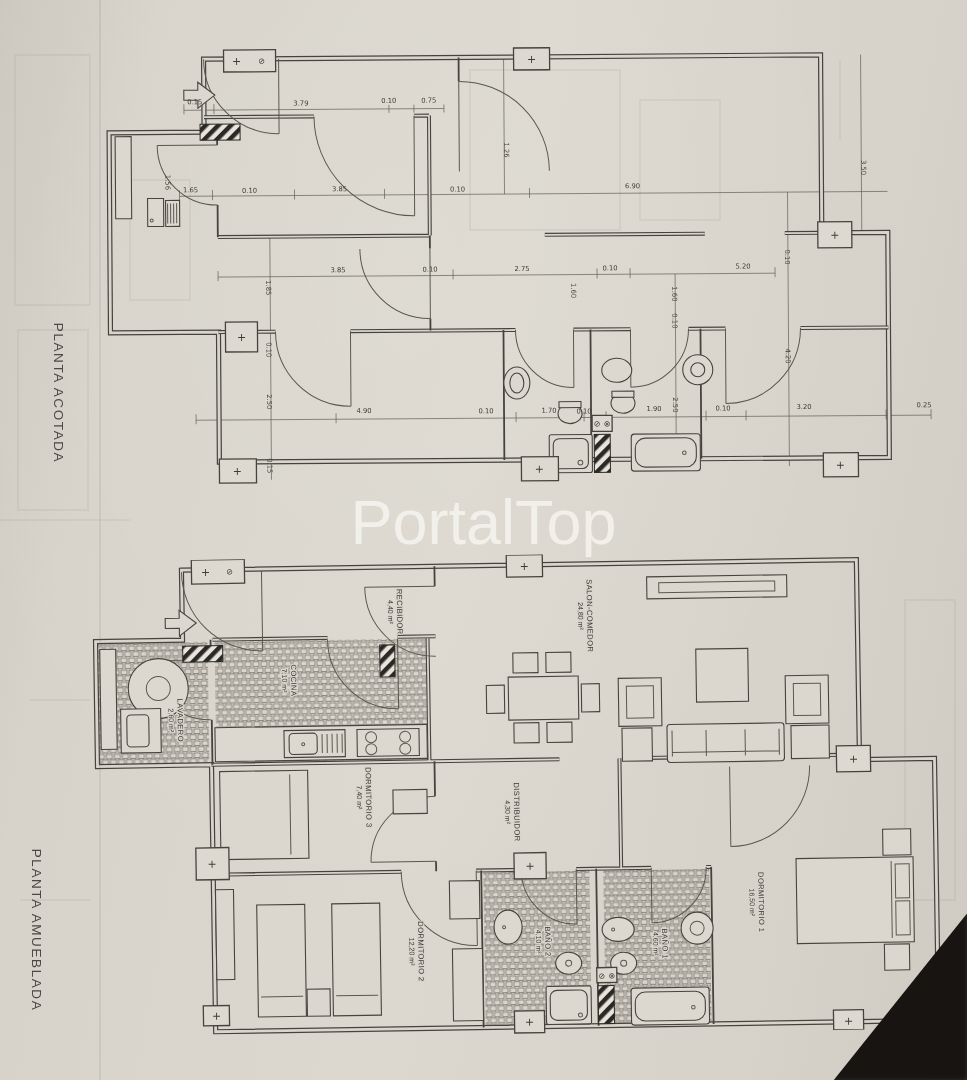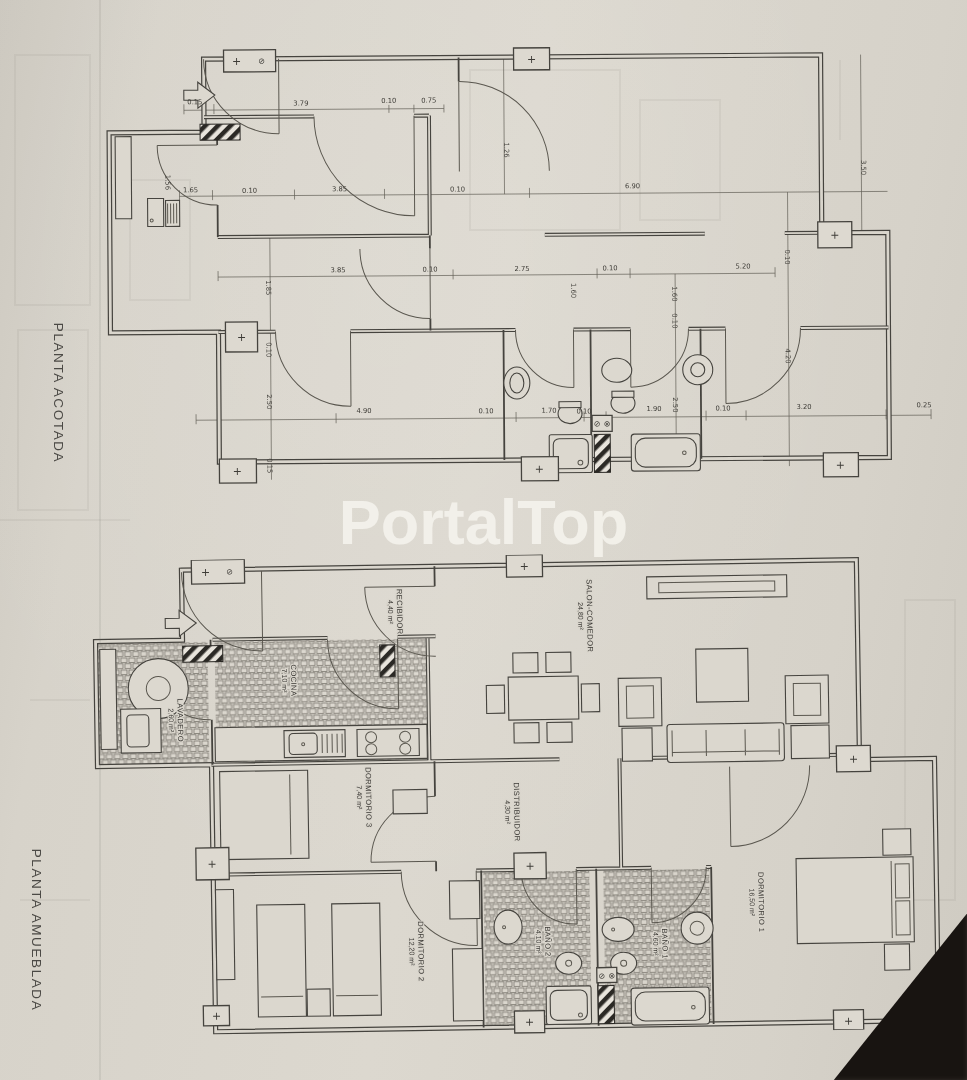--- a/index.html
+++ b/index.html
@@ -13,21 +13,21 @@
     background:rgba(110,105,95,.12);}
   .bleed{position:absolute;left:0;top:0;opacity:.08;}
   .plan-wrap{position:absolute;}
   #wrap-top{left:85px;top:38px;width:860px;height:450px;transform:rotate(-0.4deg);}
   #wrap-bottom{left:90px;top:555px;width:850px;height:480px;transform:rotate(-0.9deg);}
   .side-label{position:absolute;white-space:nowrap;color:#4b4945;
     font-size:13.5px;letter-spacing:1.6px;transform:translate(-50%,-50%) rotate(90deg);}
   #side-top{left:58px;top:393px;}
   #side-bottom{left:36px;top:930px;}
   .watermark{position:absolute;left:0;right:0;top:486px;text-align:center;
-    font-size:63px;font-weight:700;color:#f4f2ec;opacity:.93;letter-spacing:0px;}
+    font-size:63px;font-weight:400;color:#f4f2ec;opacity:.93;letter-spacing:0px;}
   .corner-shadow{position:absolute;right:0;bottom:0;width:200px;height:180px;
     background:#181411;clip-path:polygon(100% 0%,28% 100%,100% 100%);
     filter:blur(4px);transform:translate(6px,6px);}
   
   .wb{stroke:#45433e;stroke-width:5.2;fill:none;stroke-linejoin:miter;}
   .wf{stroke:#d9d5cc;stroke-width:2.8;fill:none;stroke-linejoin:miter;}
   .w2b{stroke:#45433e;stroke-width:4.0;fill:none;}
   .w2f{stroke:#d9d5cc;stroke-width:1.8;fill:none;}
   .p{stroke:#45433e;stroke-width:1.8;fill:none;}
   .t{stroke:#5a574f;stroke-width:1;fill:none;}

